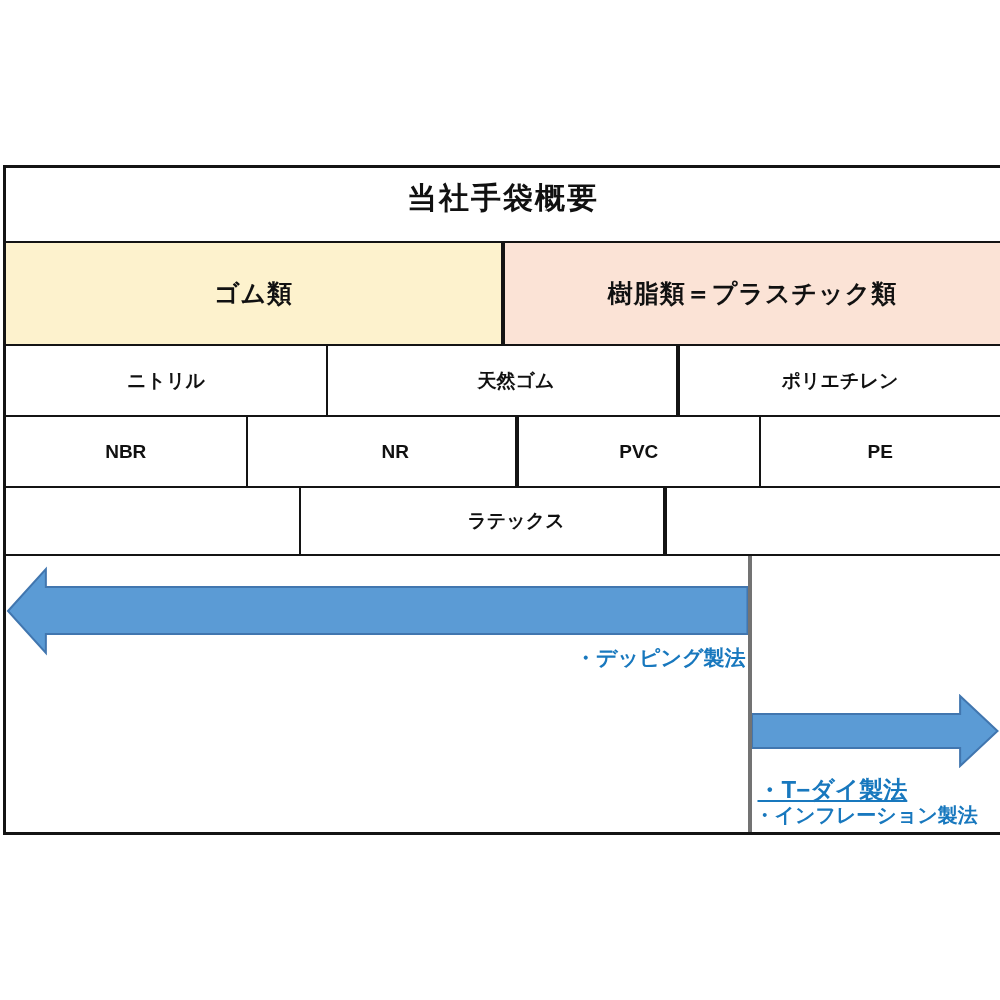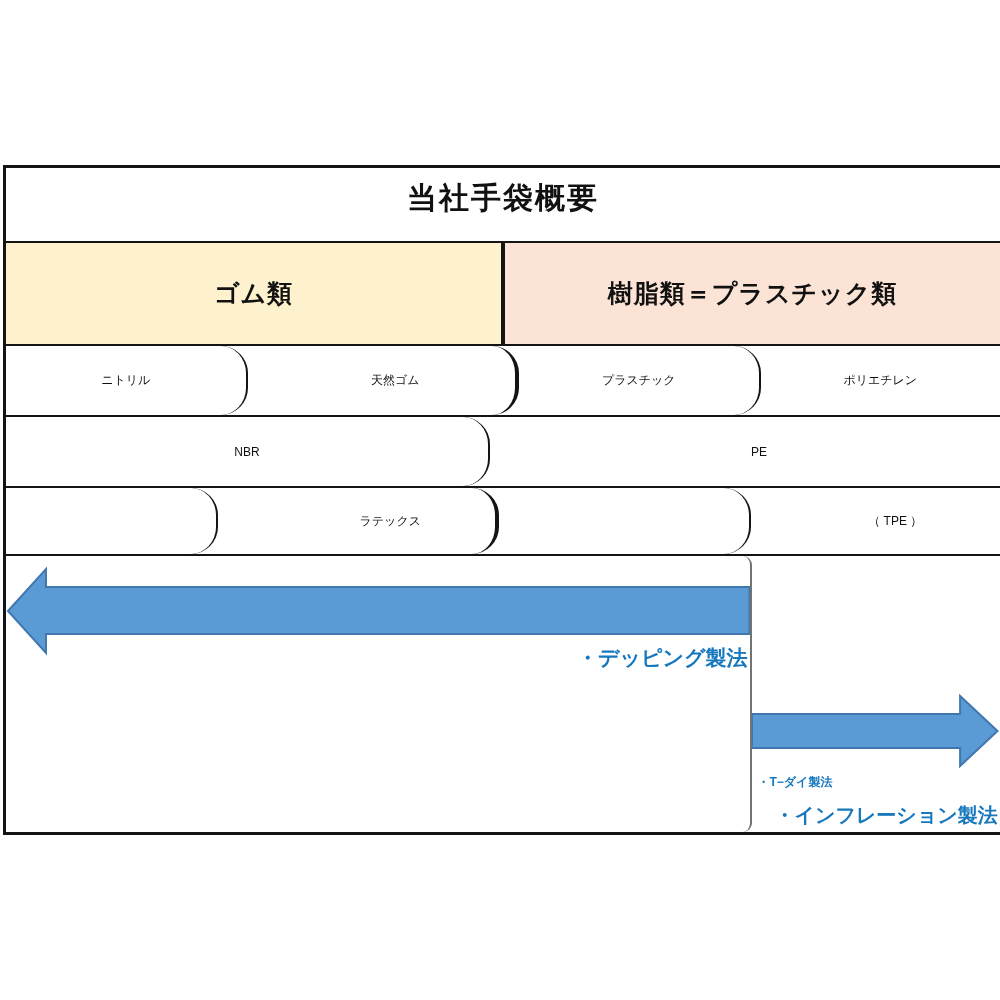--- a/index.html
+++ b/index.html
@@ -24,42 +24,42 @@
     width:100%;text-align:center;font-size:30px;font-weight:bold;
     letter-spacing:2px;padding-bottom:12px;
   }
   
   .group-row{height:103px;}
   .group-row .cell{font-size:25px;font-weight:bold;letter-spacing:1px;}
   .group-row .cell:first-child{border-right:4px solid #141414;background:var(--rubber-bg,#fdf2cd);}
   .group-row .cell:last-child{background:var(--plastic-bg,#fbe3d6);}
   
   .r4{height:71px;}
-  .r4 .cell{font-size:12px;font-weight:normal;border-radius:27px;}
+  .r4 .cell{font-size:19px;font-weight:bold;}
   .r4 .cell{border-right:2px solid #141414;}
   .r4 .cell:nth-child(2){border-right-width:4px;margin-left:28px;}
   .r4 .cell:last-child{border-right:none;}
   .r4.last{height:68px;gap:40px;}
   
   .bottom{flex:1;display:flex;box-sizing:border-box;border-bottom:none;}
   .bottom-left{
-    width:75.1%;position:relative;border-right:2px solid #737373;box-sizing:border-box;border-radius:9px;
+    width:75.1%;position:relative;border-right:4px solid #737373;box-sizing:border-box;
   }
   .bottom-right{flex:1;position:relative;}
   .arrow{display:block;position:absolute;}
   .arrow polygon{fill:var(--arrow-fill,#5b9bd5);stroke:var(--arrow-stroke,#4176af);stroke-width:2;}
   .arrow-left{left:0;top:6px;width:100%;height:95px;}
   .arrow-right{left:0;top:138px;width:100%;height:74px;}
   .method-label{
     position:absolute;font-weight:bold;color:var(--method-text,#1878be);
     white-space:nowrap;
   }
   .lbl-dipping{right:3px;top:88px;font-size:21px;}
-  .lbl-tdai{left:5px;top:218px;font-size:12px;}
-  .lbl-inflation{left:22px;top:246px;font-size:20px;}
+  .lbl-tdai{left:5px;top:218px;font-size:24px;text-decoration:underline;}
+  .lbl-inflation{left:2px;top:246px;font-size:20px;}
 </style>
 </head>
 <body>
 
 <div class="table">
 
   <div class="row title-row">
     <div class="title">当社手袋概要</div>
   </div>
 
@@ -68,34 +68,34 @@
       <span>ゴム類</span>
     </div>
     <div class="cell">
       <span>樹脂類＝プラスチック類</span>
     </div>
   </div>
 
   <div class="row r4">
     <div class="cell">ニトリル</div>
     <div class="cell">天然ゴム</div>
-    <div class="cell">プラスチック</div>
     <div class="cell">ポリエチレン</div>
   </div>
 
   <div class="row r4">
     <div class="cell">NBR</div>
+    <div class="cell">NR</div>
+    <div class="cell">PVC</div>
     <div class="cell">PE</div>
   </div>
 
   <div class="row r4 last">
     <div class="cell"></div>
     <div class="cell">ラテックス</div>
     <div class="cell"></div>
-    <div class="cell">（ TPE ）</div>
   </div>
 
   <div class="bottom">
 
     <div class="bottom-left">
       <svg class="arrow arrow-left" viewBox="0 0 745 95" preserveAspectRatio="none" aria-hidden="true">
         <polygon points="2,49 40,7 40,25 744,25 744,72 40,72 40,91"></polygon>
       </svg>
       <div class="method-label lbl-dipping">・デッピング製法</div>
     </div>

